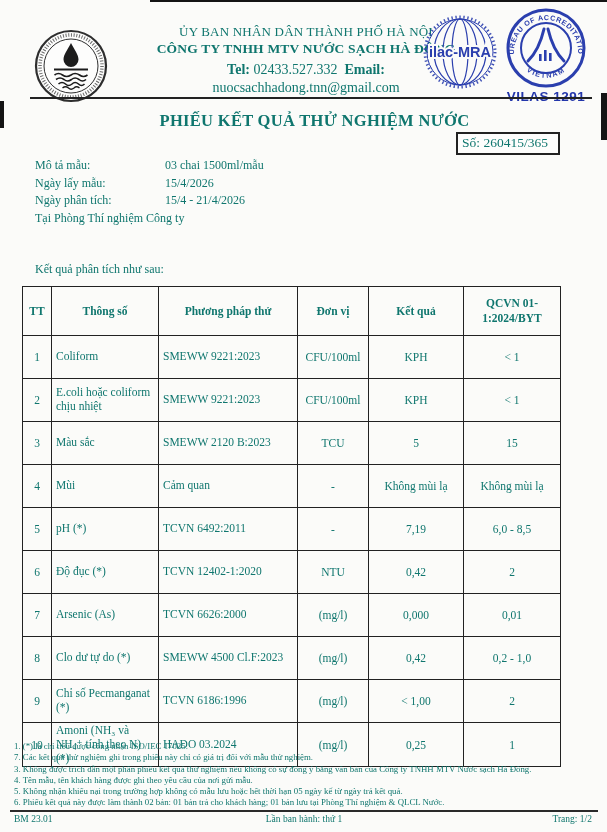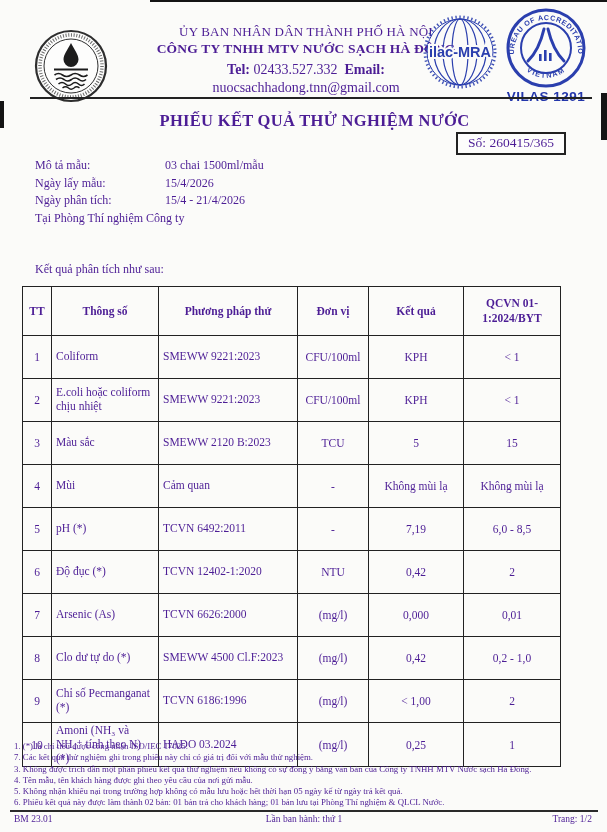--- a/index.html
+++ b/index.html
@@ -1,20 +1,20 @@
 <!DOCTYPE html>
 <html><head>
 <meta charset="utf-8">
 <style>
   html,body{margin:0;padding:0;background:#e8e8e6;}
   .page{
     position:relative;width:607px;height:832px;margin:0 auto;
     background:#fbfbf9;overflow:hidden;
     font-family:"Liberation Serif","DejaVu Serif",serif;
-    color:#4c1d95;
+    color:#0f766e;
   }
   
   .artifact{position:absolute;background:#141414;}
   .art-top{left:150px;top:0;width:457px;height:2px;}
   .art-right{left:601px;top:93px;width:6px;height:47px;}
   .art-left{left:0;top:101px;width:4px;height:27px;}
 
   
   .logo{position:absolute;left:33px;top:28px;width:76px;height:76px;}
   .head-text{position:absolute;left:138px;top:24px;width:336px;text-align:center;line-height:1.25;}
@@ -24,21 +24,21 @@
   .head-line4{font-size:14px;margin-top:3px;}
   .blab{font-weight:bold;}
   .stamp-ilac{position:absolute;left:422px;top:14px;width:76px;height:76px;}
   .stamp-vilas{position:absolute;left:496px;top:6px;width:100px;height:100px;}
   .head-rule{position:absolute;left:30px;top:97px;width:562px;height:2px;background:#222;}
 
   
   .doc-title{position:absolute;left:11px;top:111px;width:100%;text-align:center;
     font-size:16.5px;font-weight:bold;letter-spacing:.3px;}
   .doc-no{position:absolute;left:456px;top:132px;border:2px solid #222;
-    padding:1px 10px 2px 10px;font-size:13.5px;background:#fdfdfc;}
+    padding:1px 10px 2px 4px;font-size:13.5px;background:#fdfdfc;}
 
   
   .info{position:absolute;left:35px;top:157px;width:552px;font-size:12px;}
   .info-row{display:flex;line-height:17.5px;}
   .info-label{width:130px;flex:0 0 130px;}
   .info-value{flex:1;}
   .info-value.bold{font-weight:bold;line-height:17.5px;}
   .results-intro{position:absolute;left:35px;top:262px;font-size:12px;}
 
   

